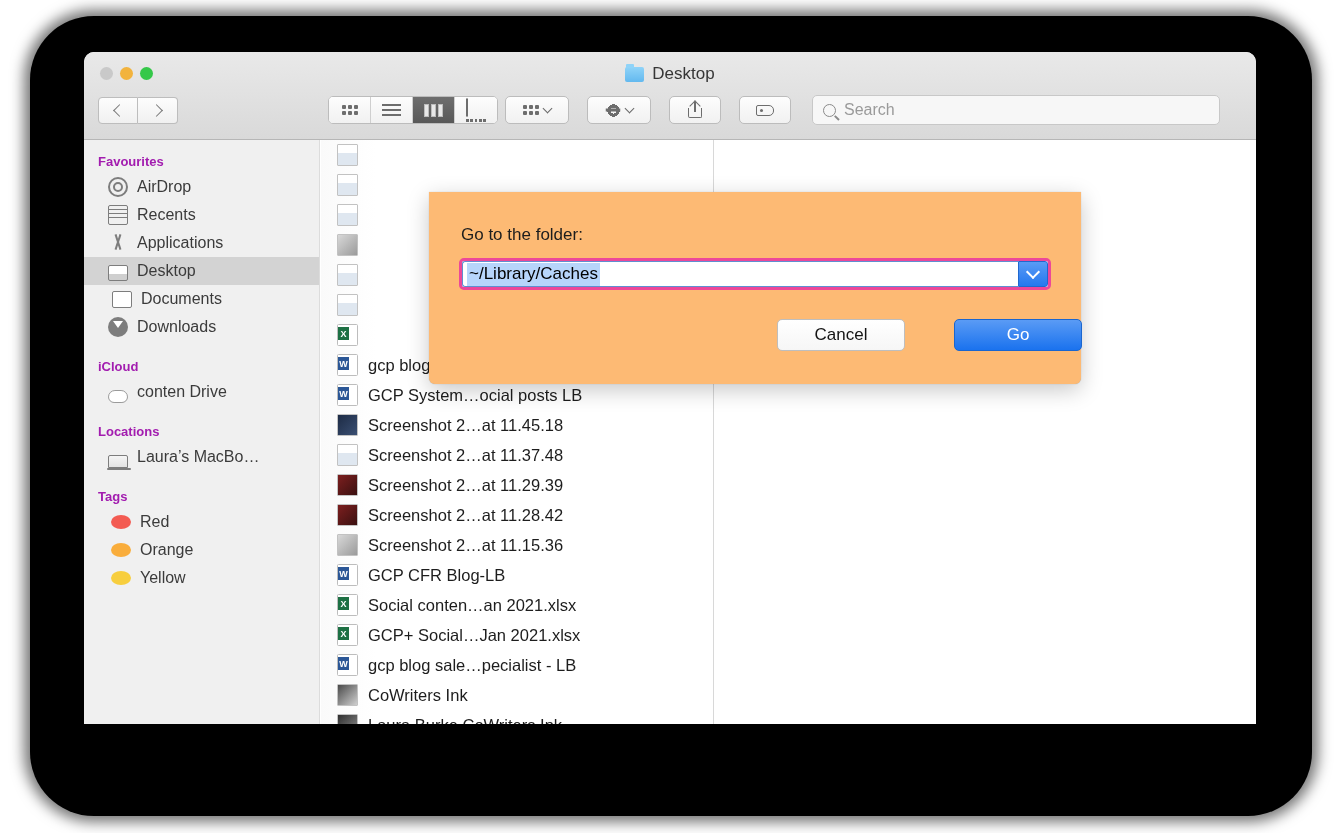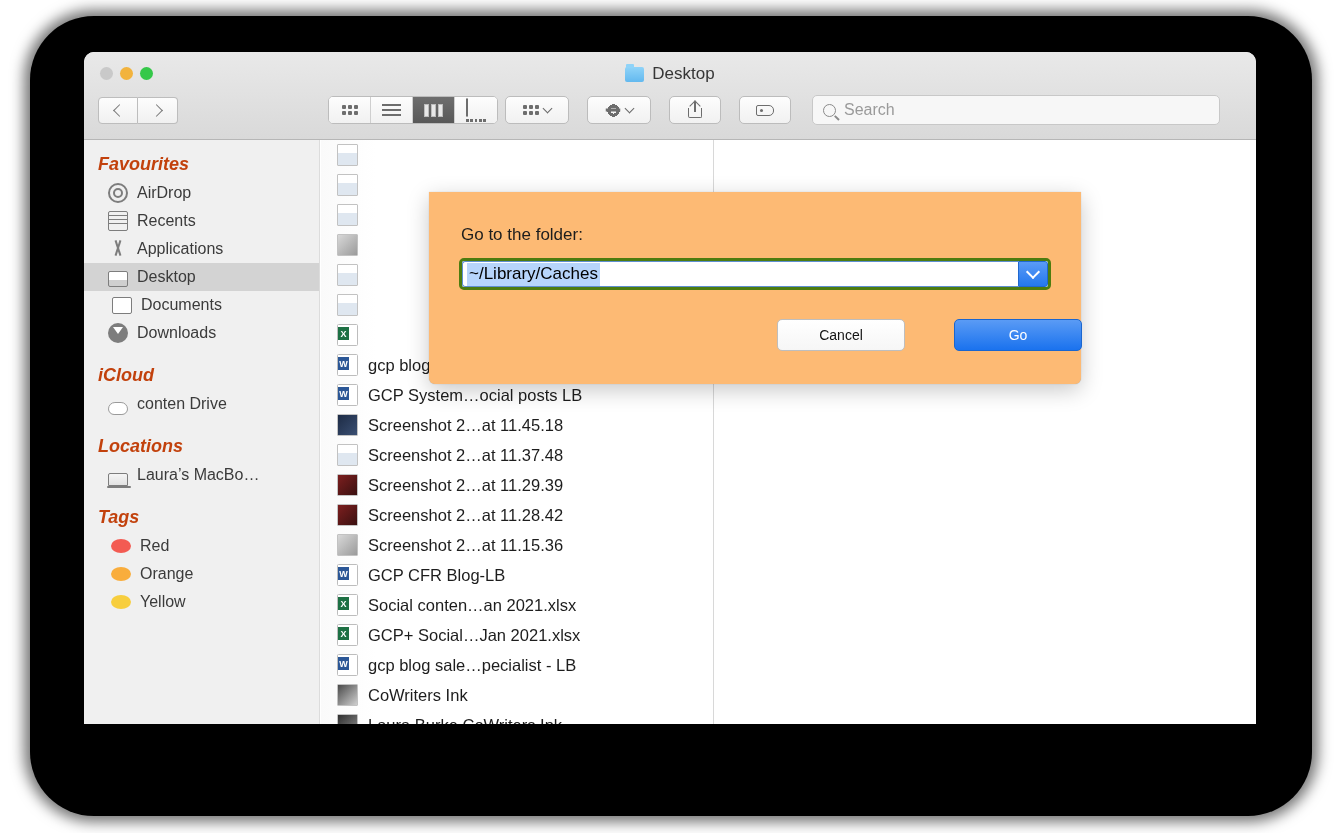--- a/index.html
+++ b/index.html
@@ -171,23 +171,22 @@
   
   #sidebar {
     position: absolute; left: 0; top: 88px;
     width: 236px; height: 584px;
     background: #f0f0f0;
     border-right: 1px solid #dcdcdc;
     padding-top: 8px;
     overflow: hidden;
   }
   .sb-header {
-    font-size: 18px; font-weight: bold; color: #c2410c;
+    font-size: 13px; font-weight: bold; color: #a21caf;
     padding: 6px 0 4px 14px;
-    font-style: italic;
   }
   .sb-item {
     height: 28px; display: flex; align-items: center; gap: 9px;
     padding-left: 24px; font-size: 16px; color: #3b3b3b;
   }
   .sb-item.selected { background: #d3d3d3; }
   .sb-ic { width: 20px; height: 20px; flex: 0 0 20px; position: relative; }
 
   .ic-airdrop { border: 2px solid #7d7d7d; border-radius: 50%; }
   .ic-airdrop:after{
@@ -290,21 +289,21 @@
     border-radius: 0 0 6px 6px;
     box-shadow: 0 6px 22px rgba(0,0,0,0.22), 0 0 1px rgba(0,0,0,0.3);
   }
   #sheet-label {
     position: absolute; left: 32px; top: 33px;
     font-size: 17px; color: #1d1d1d;
   }
   #combo-wrap {
     position: absolute; left: 30px; top: 66px;
     width: 592px; height: 32px;
-    border: 3px solid #4d7c0f; border-radius: 5px;
+    border: 3px solid #ec4899; border-radius: 5px;
     background: #ffffff;
     display: flex; align-items: stretch;
   }
   #combo-input {
     flex: 1; display: flex; align-items: center;
     padding-left: 4px; font-size: 17px; color: #000;
     border: 1px solid #5f8fd1; border-right: none; border-radius: 3px 0 0 3px;
   }
   #combo-text { background: #b7d5fb; padding: 1px 2px 2px 2px; }
   #combo-btn {
@@ -313,21 +312,21 @@
     border: 1px solid #2068cf; border-radius: 0 3px 3px 0;
     display: flex; align-items: center; justify-content: center;
   }
   #combo-btn .v {
     width: 10px; height: 10px;
     border-left: 2.2px solid #fff; border-bottom: 2.2px solid #fff;
     transform: rotate(-45deg); margin-bottom: 4px;
   }
   .sheet-btn {
     position: absolute; top: 127px; height: 32px;
-    border-radius: 5px; font-size: 14px;
+    border-radius: 5px; font-size: 17px;
     display: flex; align-items: center; justify-content: center;
   }
   #cancel-btn {
     left: 348px; width: 128px;
     background: linear-gradient(to bottom,#ffffff,#f6f6f6);
     border: 1px solid #bebebe; color: #141414;
   }
   #go-btn {
     left: 493px; width: 128px;
     background: linear-gradient(to bottom,#5a9bf5,#1a72ee);

